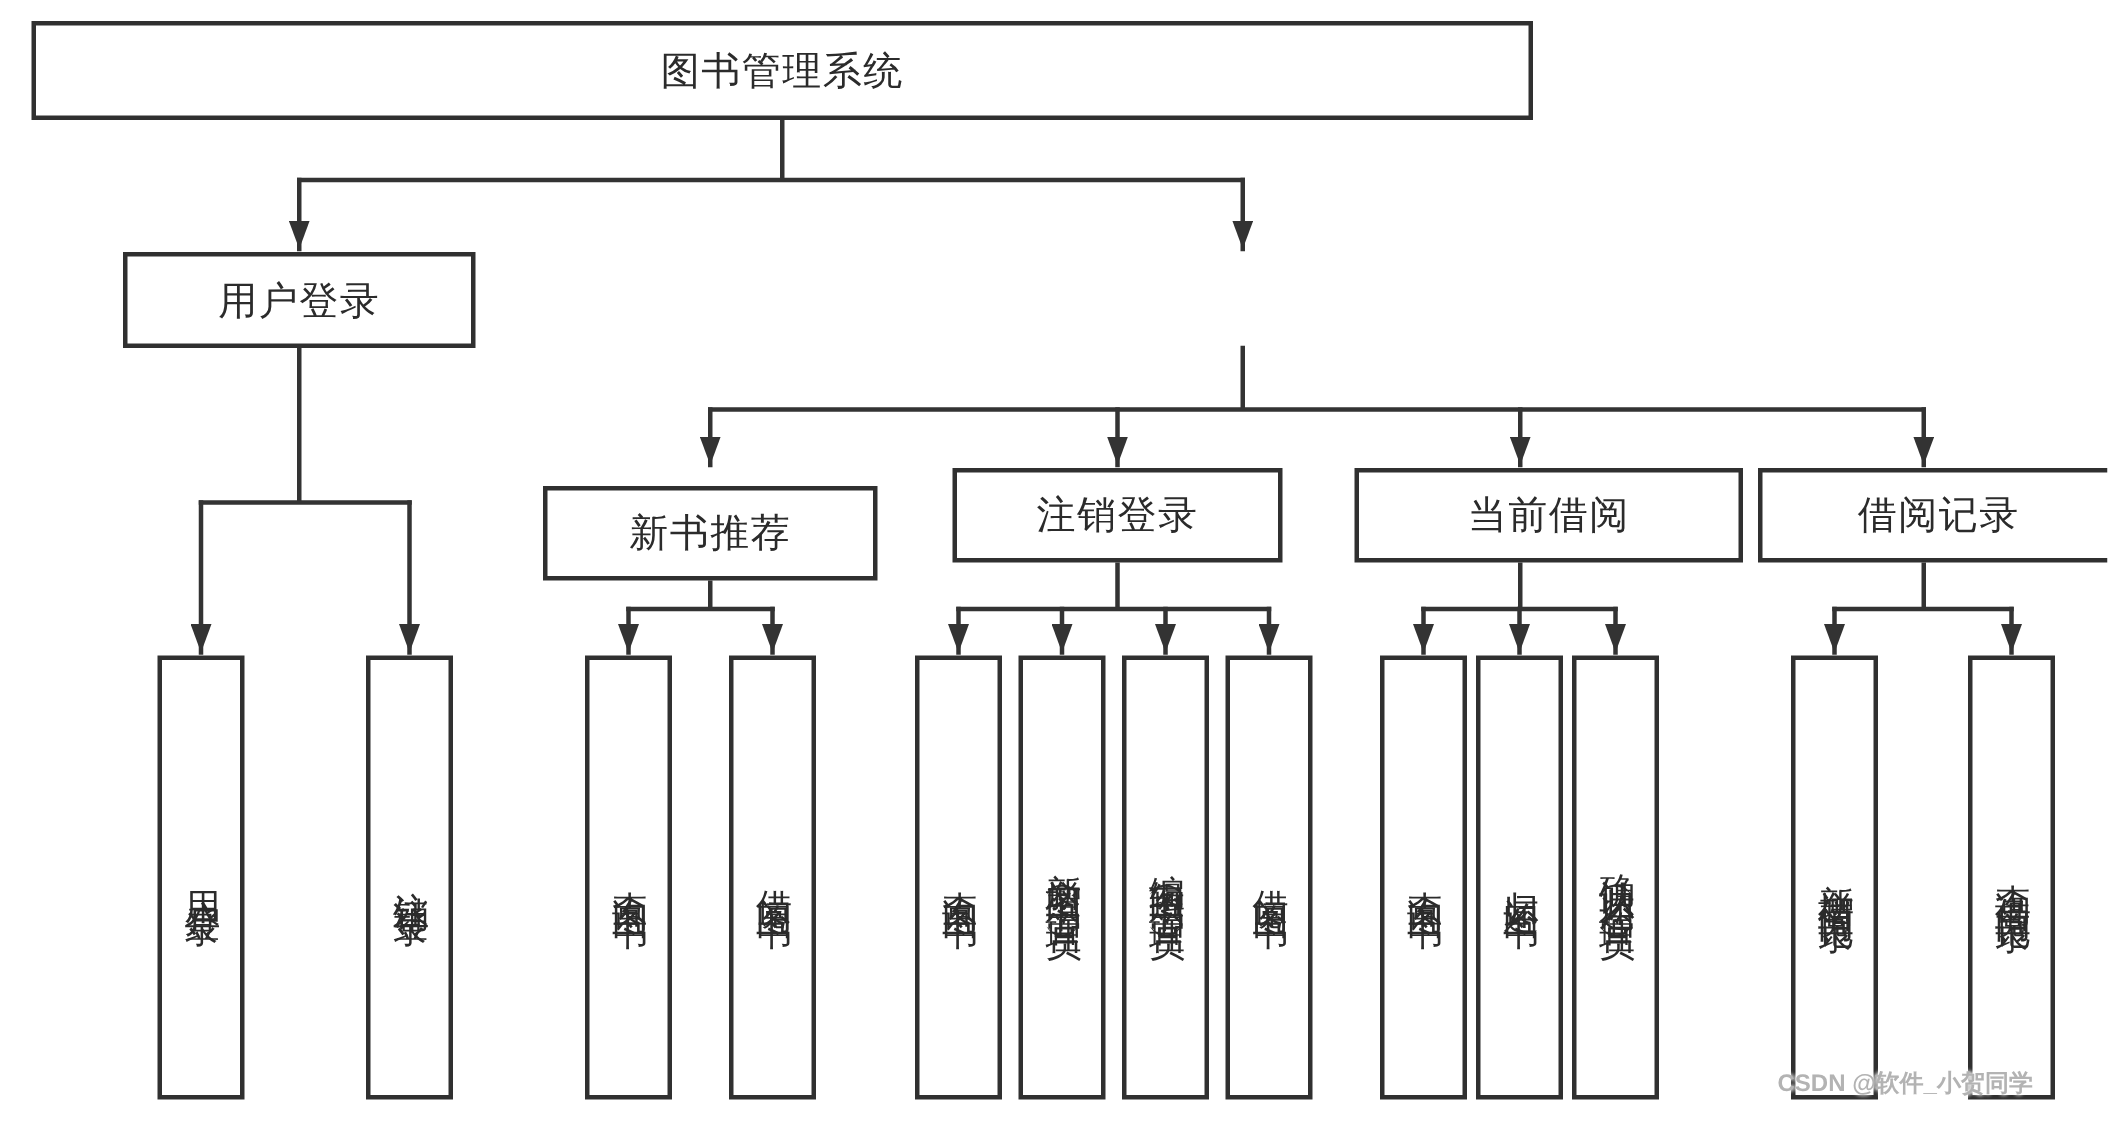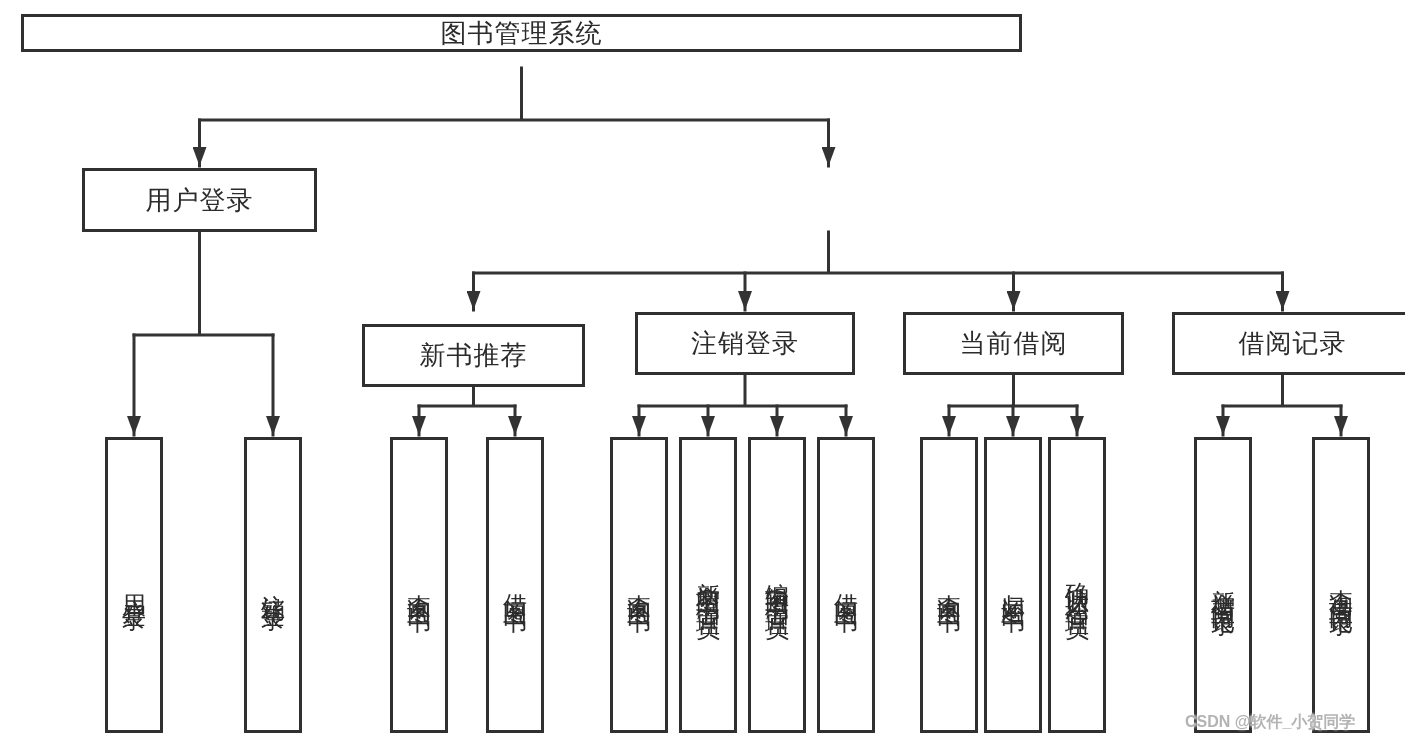--- a/index.html
+++ b/index.html
@@ -121,35 +121,35 @@
       <line class="ln" x1="1077" y1="406" x2="1077" y2="435" marker-end="url(#arrowhead)"></line>
     </g>
 
     <g>
       <path class="ln" d="M1282.5 375 V406 M1223 406 H1341"></path>
       <line class="ln" x1="1223" y1="406" x2="1223" y2="435" marker-end="url(#arrowhead)"></line>
       <line class="ln" x1="1341" y1="406" x2="1341" y2="435" marker-end="url(#arrowhead)"></line>
     </g>
   </svg>
 
-  <div class="box" style="left:21px; top:14px; width:1001px; height:38px;">
+  <div class="box" style="left:21px; top:14px; width:1001px; height:66px;">
     <span class="hlabel">图书管理系统</span>
   </div>
 
   <div class="box" style="left:82px; top:168px; width:235px; height:64px;">
     <span class="hlabel">用户登录</span>
   </div>
 
   <div class="box" style="left:362px; top:324px; width:223px; height:63px;">
     <span class="hlabel">新书推荐</span>
   </div>
   <div class="box" style="left:635px; top:312px; width:220px; height:63px;">
     <span class="hlabel">注销登录</span>
   </div>
-  <div class="box" style="left:903px; top:312px; width:221px; height:63px;">
+  <div class="box" style="left:903px; top:312px; width:259px; height:63px;">
     <span class="hlabel">当前借阅</span>
   </div>
   <div class="box" style="left:1172px; top:312px; width:241px; height:63px;">
     <span class="hlabel">借阅记录</span>
   </div>
 
   <div class="box leaf" style="left:105px;">
     <span class="vtext">用户登录</span>
   </div>
   <div class="box leaf" style="left:244px;">

